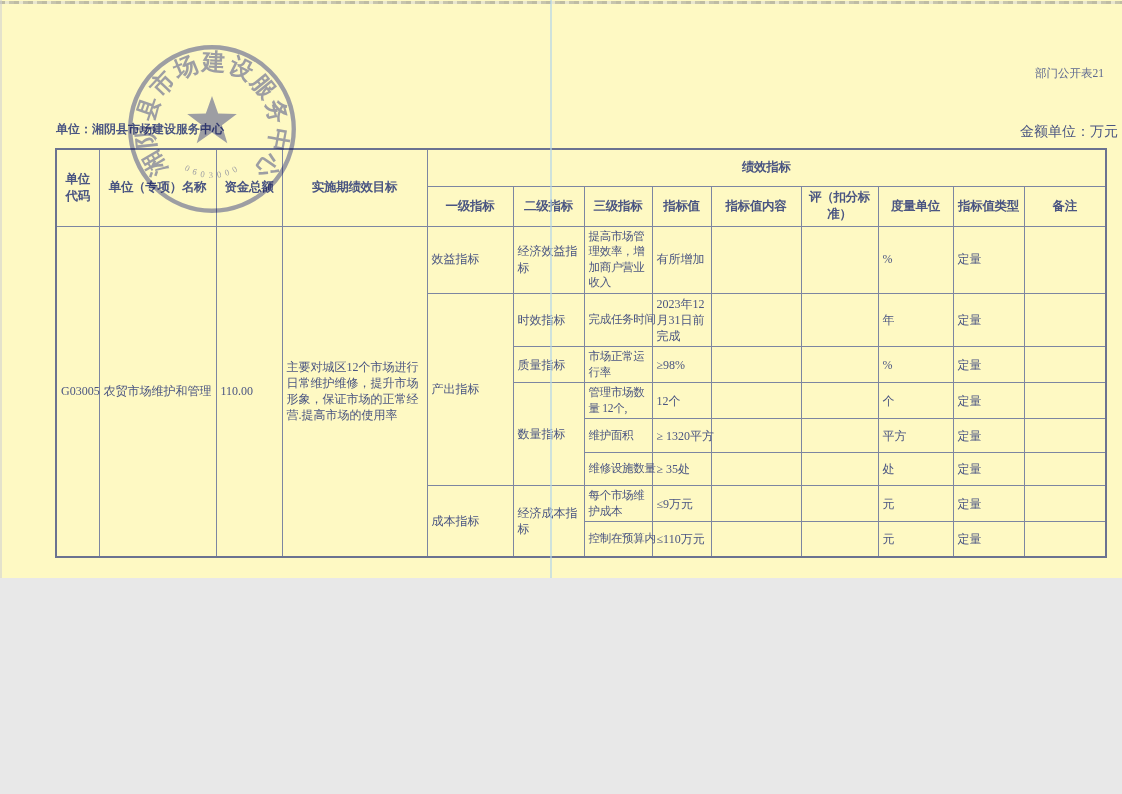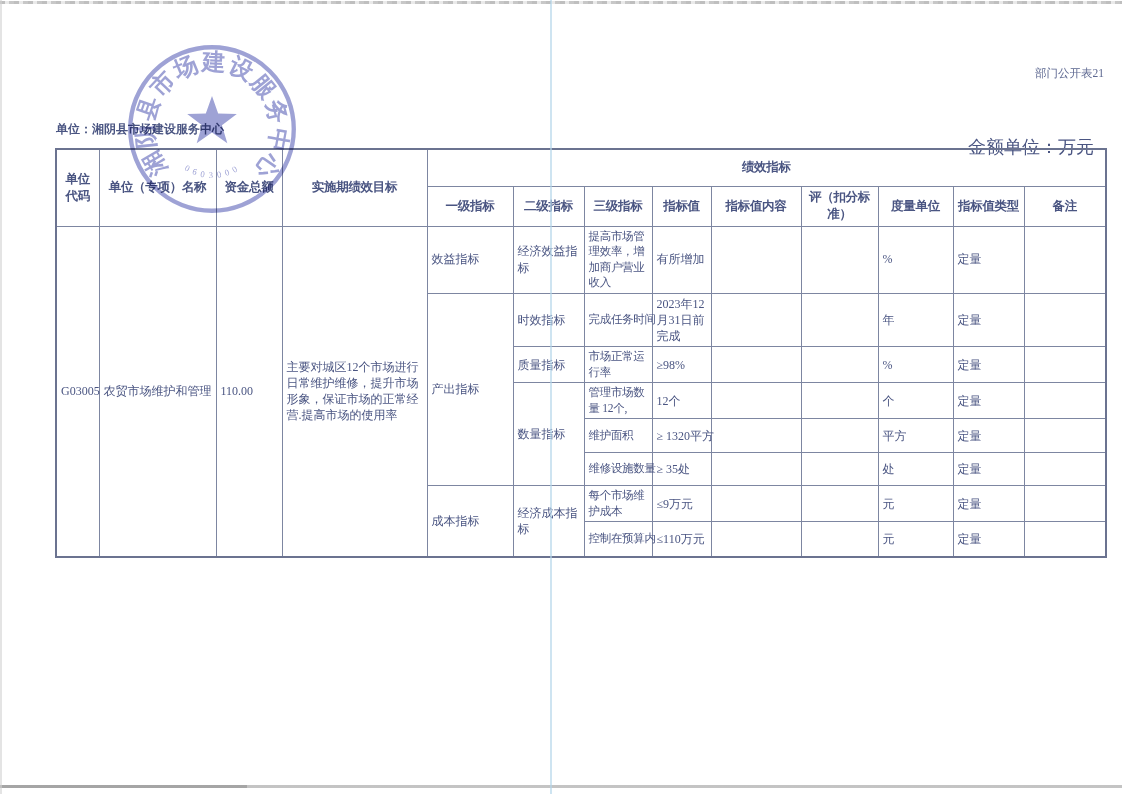--- a/index.html
+++ b/index.html
@@ -1,18 +1,18 @@
 <!DOCTYPE html>
 <html><head>
 <meta charset="utf-8">
 <style>
   * { margin:0; padding:0; box-sizing:border-box; }
   html,body { background:#e8e8e8; }
   .page {
-    position:relative; width:1122px; height:794px; background:#ffffff;
+    position:relative; width:1122px; height:578px; background:#fef9c3;
     overflow:hidden; font-family:"Liberation Serif", serif; color:#4a5582;
   }
   
   .edge-top {
     position:absolute; left:0; top:1px; width:100%; height:3px; opacity:.55;
     background:repeating-linear-gradient(90deg,#8a8a8a 0 5px,#d8d8d8 5px 9px,#9a9a9a 9px 14px);
   }
   .edge-bottom {
     position:absolute; left:0; top:785px; width:100%; height:3px; opacity:.8;
     background:linear-gradient(90deg,#8f8f8f 0 22%, #b5b5b5 22% 100%);
@@ -25,21 +25,21 @@
     position:absolute; left:550px; top:0; width:2px; height:100%;
     background:#b4d6ea; opacity:.65; z-index:6;
   }
   
   .doc-label { position:absolute; top:66px; right:18px; font-size:11.5px; color:#5c6790; }
   .title {
     position:absolute; top:88px; left:562px; font-size:25px; font-weight:bold;
     letter-spacing:2px; color:#49558a; text-shadow:0 0 .6px rgba(73,85,138,.55);
   }
   .unit-label { position:absolute; top:121px; left:56px; font-size:12px; font-weight:bold; }
-  .amount-label { position:absolute; top:123px; right:28px; font-size:18px;margin-top:12px; }
+  .amount-label { position:absolute; top:123px; right:4px; font-size:14px; }
   
   .tbl-wrap { position:absolute; left:55px; top:148px; }
   table.pt {
     border-collapse:collapse; table-layout:fixed; width:1050px;
     font-size:12px; color:#4a5582;
   }
   table.pt th, table.pt td {
     border:1px solid #7d86a1; vertical-align:middle;
     padding:2px 4px; text-align:left; line-height:1.35; overflow:visible;
   }

